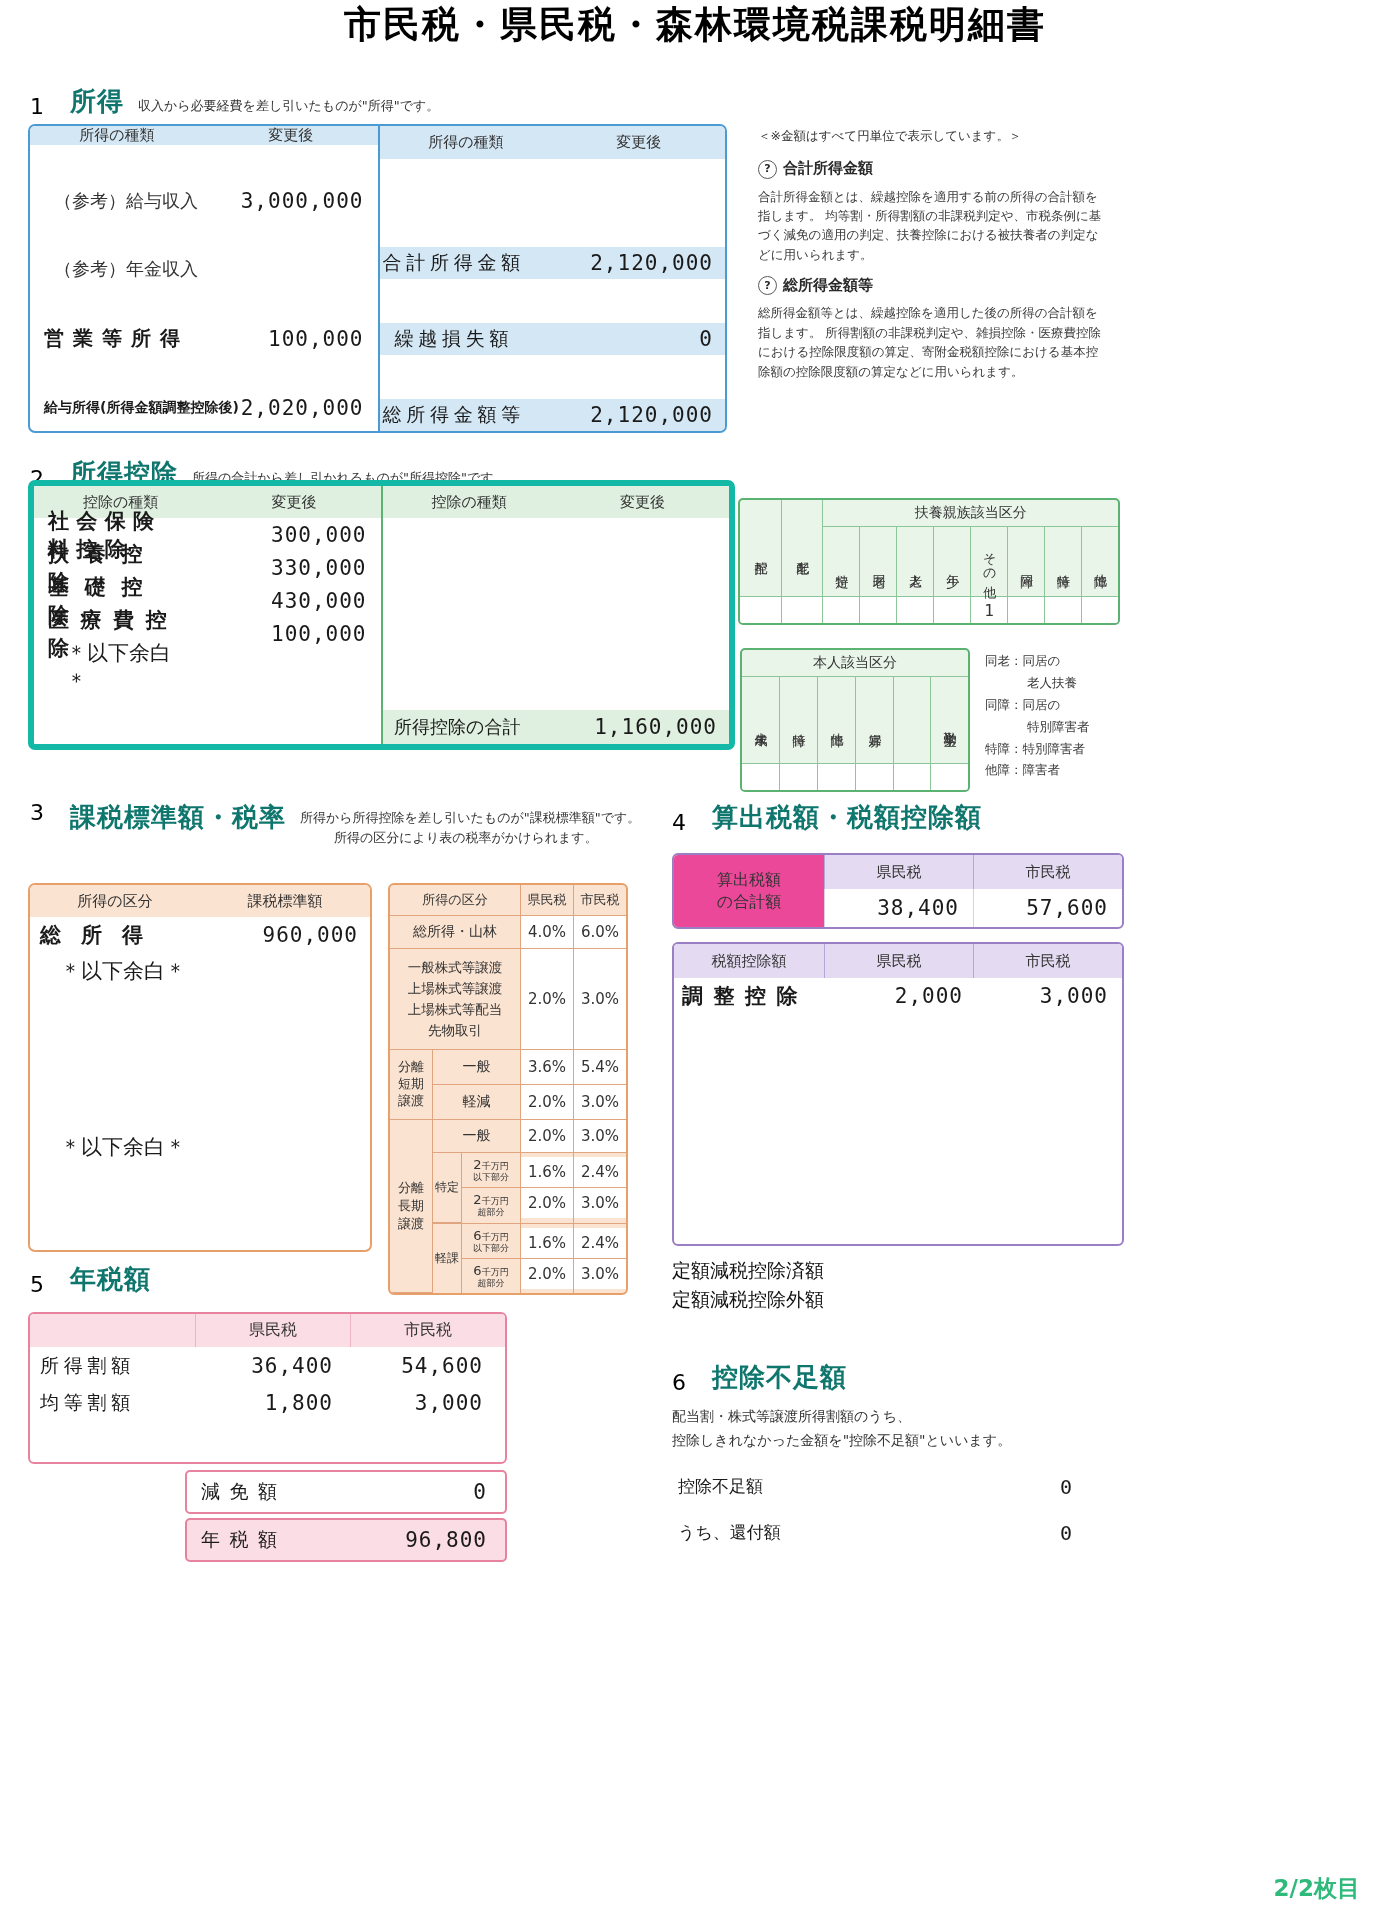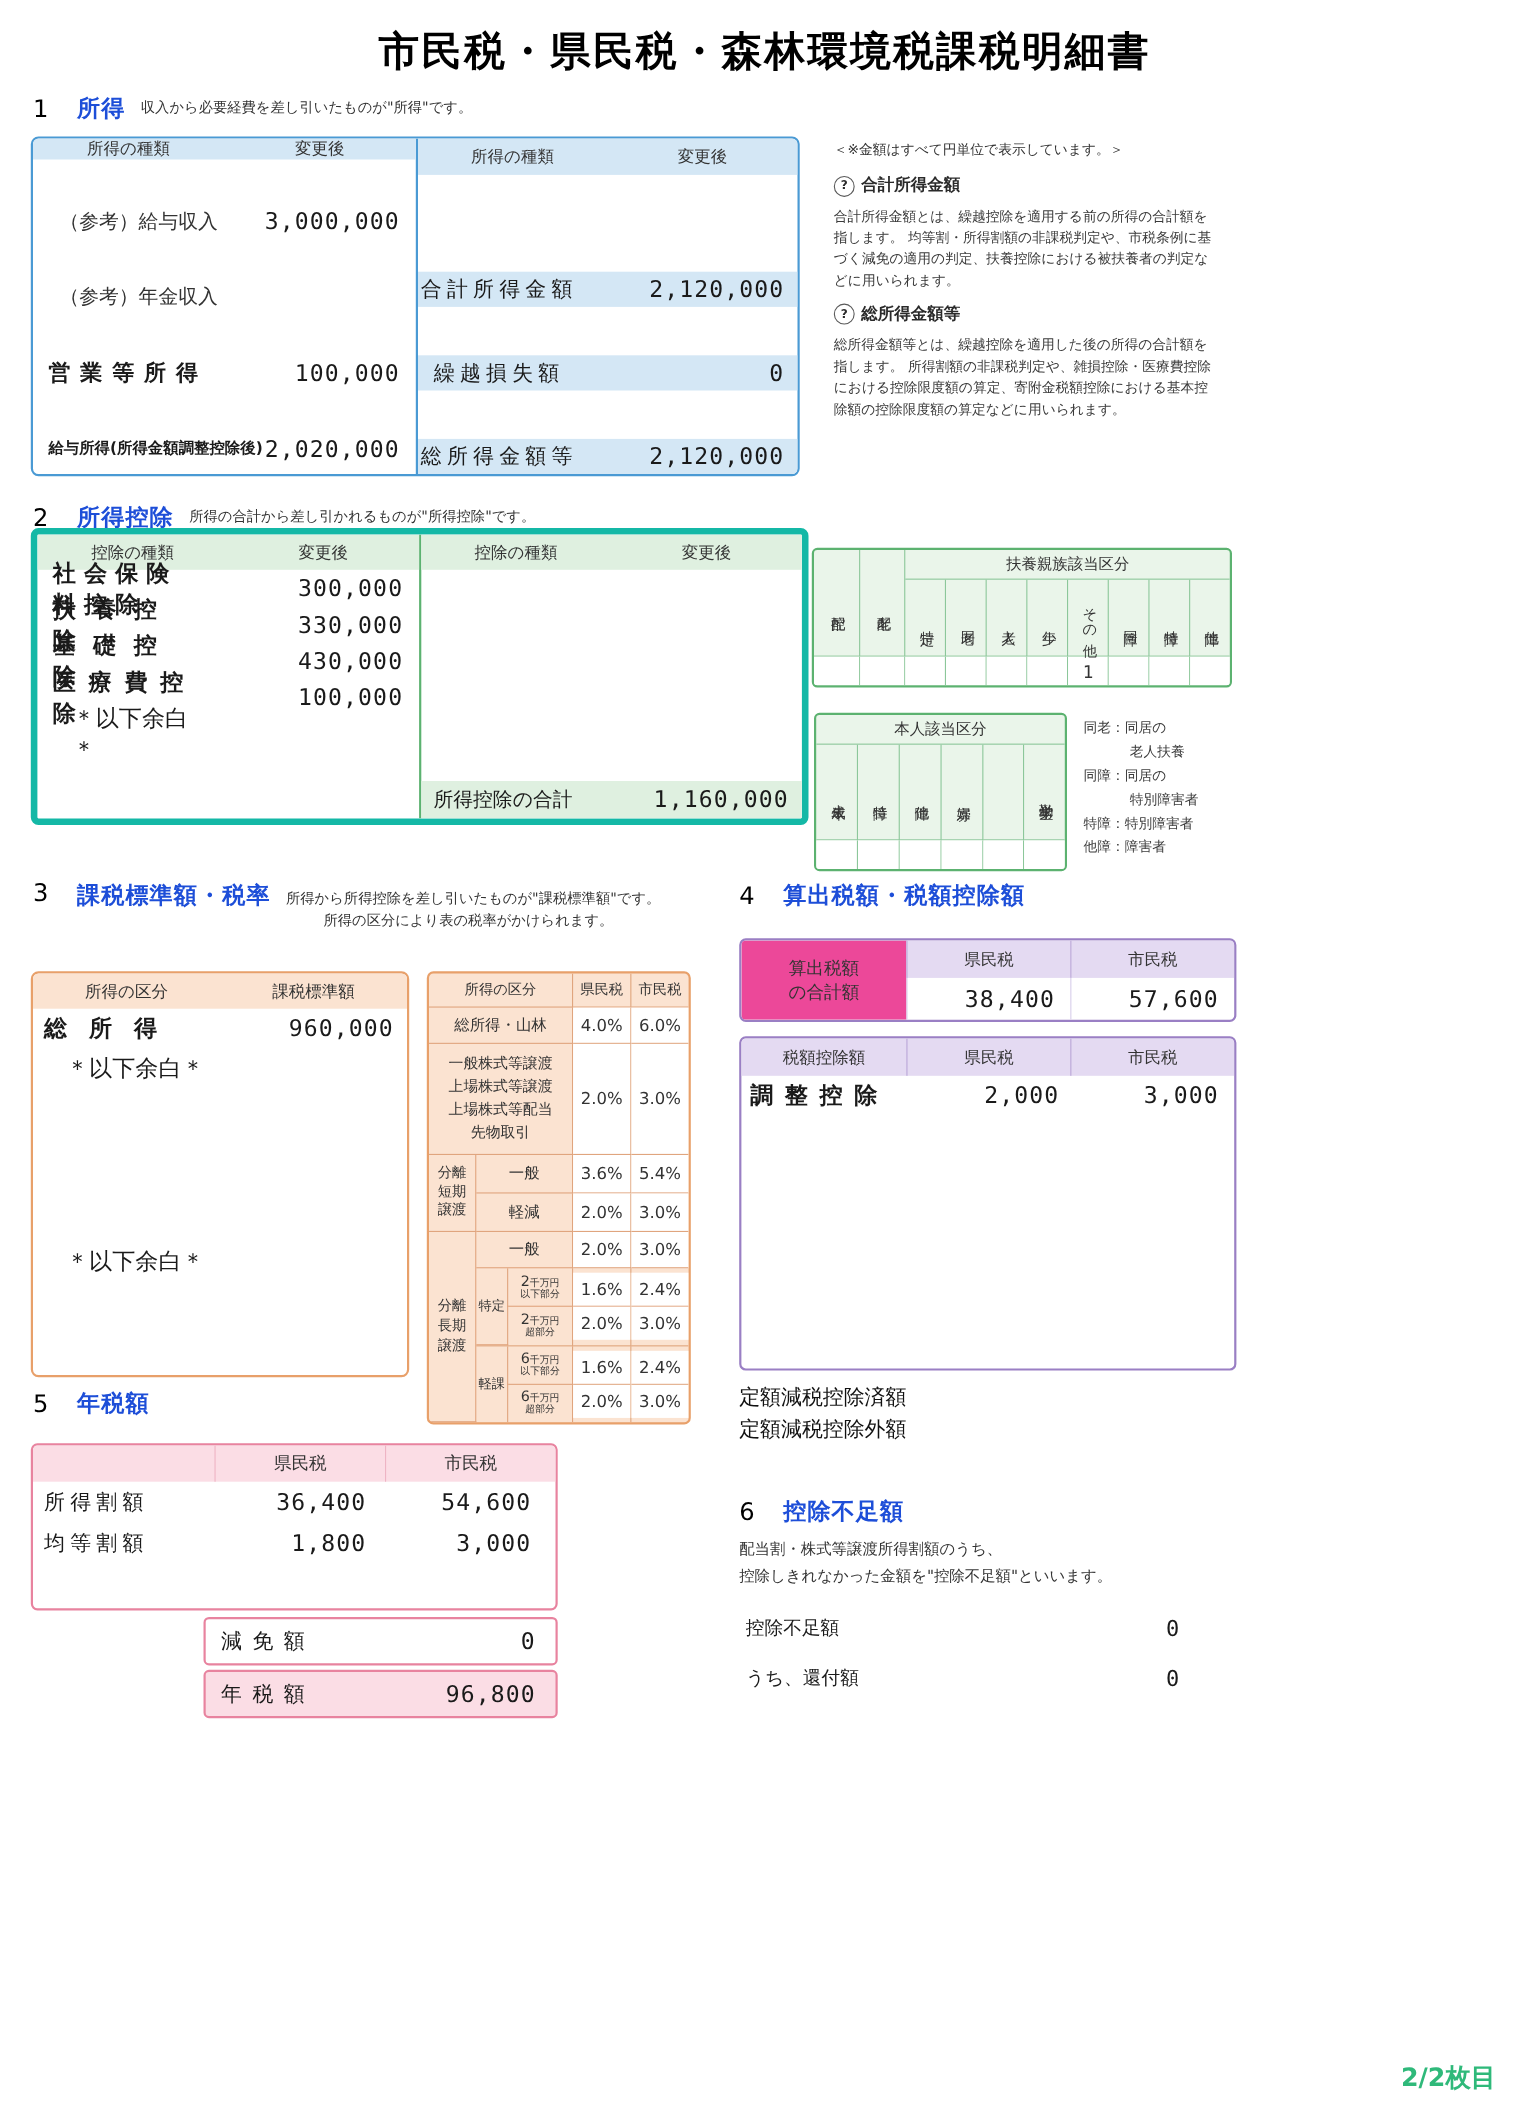--- a/index.html
+++ b/index.html
@@ -13,28 +13,27 @@
   }
   .page{position:relative;width:1390px;height:1918px;padding:0;box-sizing:border-box;}
 
   
   .doc-title{
     text-align:center;
     font-size:37px;
     font-weight:bold;
     letter-spacing:2px;
     margin:0;
-    padding-top:22px;
     color:#000;
   }
 
   
   .sec-head{display:flex;align-items:flex-end;gap:14px;margin:0 0 8px 0;}
   .sec-num{font-size:22px;font-weight:500;color:#000;min-width:26px;}
-  .sec-title{font-size:21px;font-weight:bold;color:#1d4ed8;letter-spacing:1px;}
+  .sec-title{font-size:26px;font-weight:bold;color:#0f766e;letter-spacing:1px;}
   .sec-note{font-size:13px;color:#333;line-height:1.45;padding-bottom:3px;}
 
   
   table{border-collapse:collapse;}
   .amt{font-family:"DejaVu Sans Mono","Liberation Mono",monospace;
        text-align:right;letter-spacing:1px;font-size:21px;}
   .lbl-sp{letter-spacing:0.45em;}
 
   
   .blue-wrap{position:absolute;left:28px;top:124px;width:695px;height:305px;

